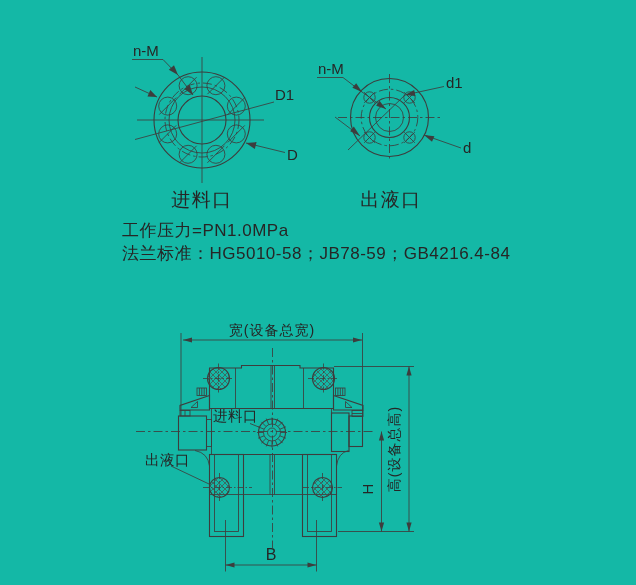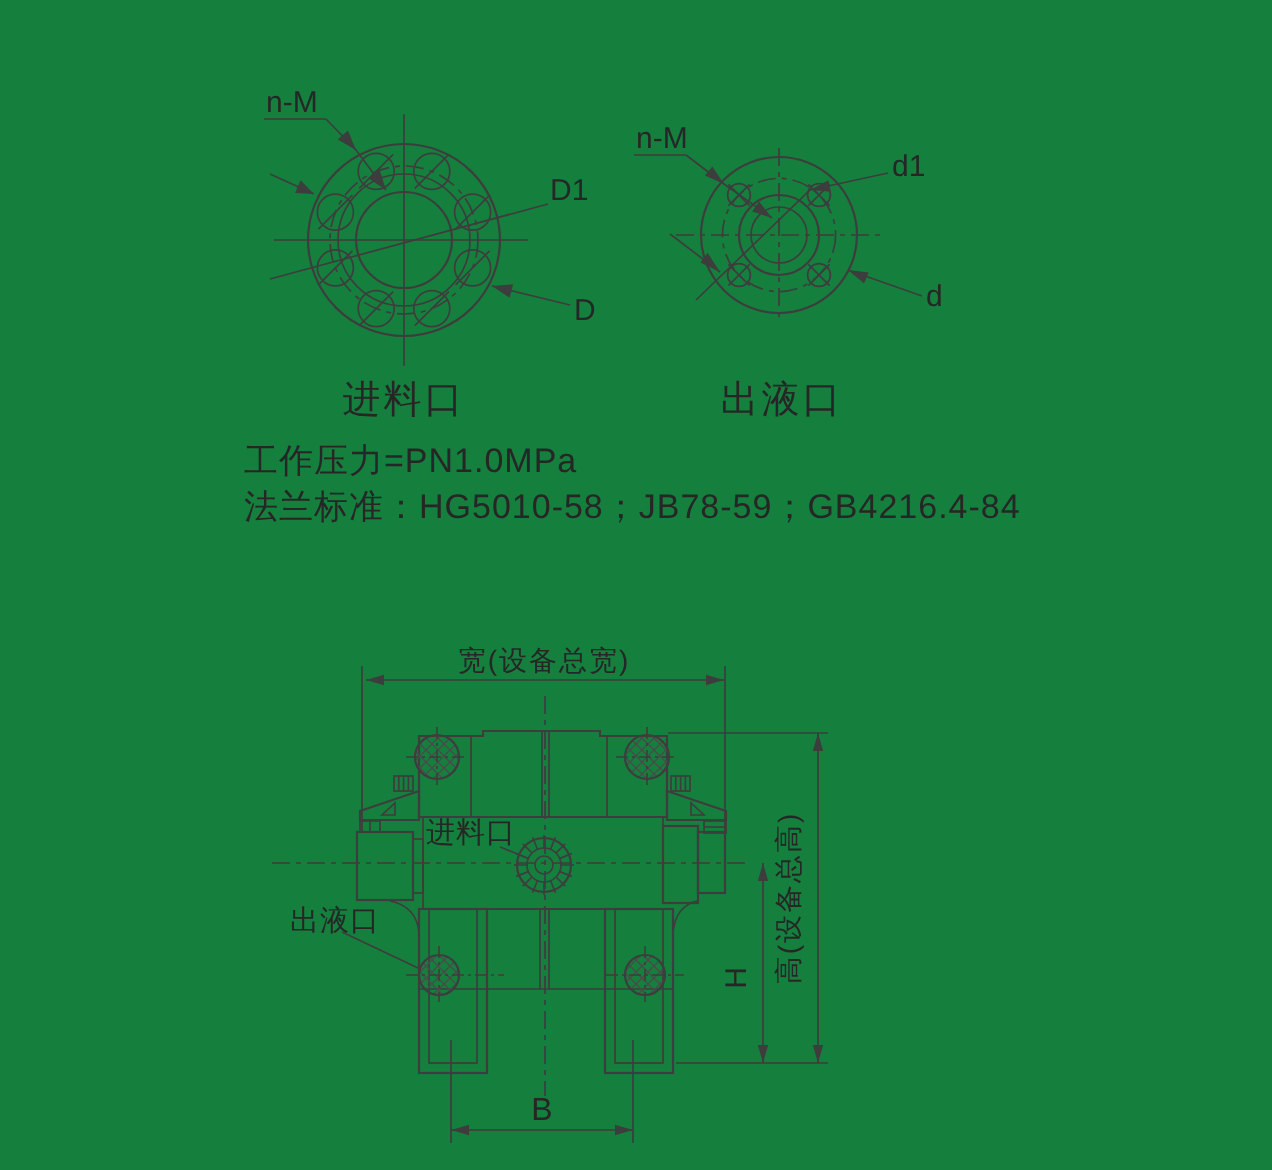--- a/index.html
+++ b/index.html
@@ -1,16 +1,16 @@
 <!DOCTYPE html>
 <html><head>
 <meta charset="utf-8">
 <style>
   html,body{margin:0;padding:0;background:#ffffff;}
-  .page{position:relative;width:636px;height:585px;background:#15803d;overflow:hidden;}
+  .page{position:relative;width:636px;height:585px;background:#14b8a6;overflow:hidden;}
   svg{position:absolute;left:0;top:0;}
   .ln{stroke:#3d3d3d;stroke-width:1.1;fill:none;}
   .thin{stroke:#3d3d3d;stroke-width:0.85;fill:none;}
   .cl{stroke:#3d3d3d;stroke-width:0.85;fill:none;stroke-dasharray:9 3 2.5 3;}
   .cls{stroke:#3d3d3d;stroke-width:0.8;fill:none;stroke-dasharray:6 2 1.5 2;}
   .ar{fill:#3d3d3d;stroke:none;}
   .hc{fill:url(#xh);stroke:#3d3d3d;stroke-width:1.1;}
   .txt{fill:#262626;font-family:"Liberation Sans",sans-serif;}
   .t15{font-size:15px;}
   .t17{font-size:17px;letter-spacing:0.5px;}

